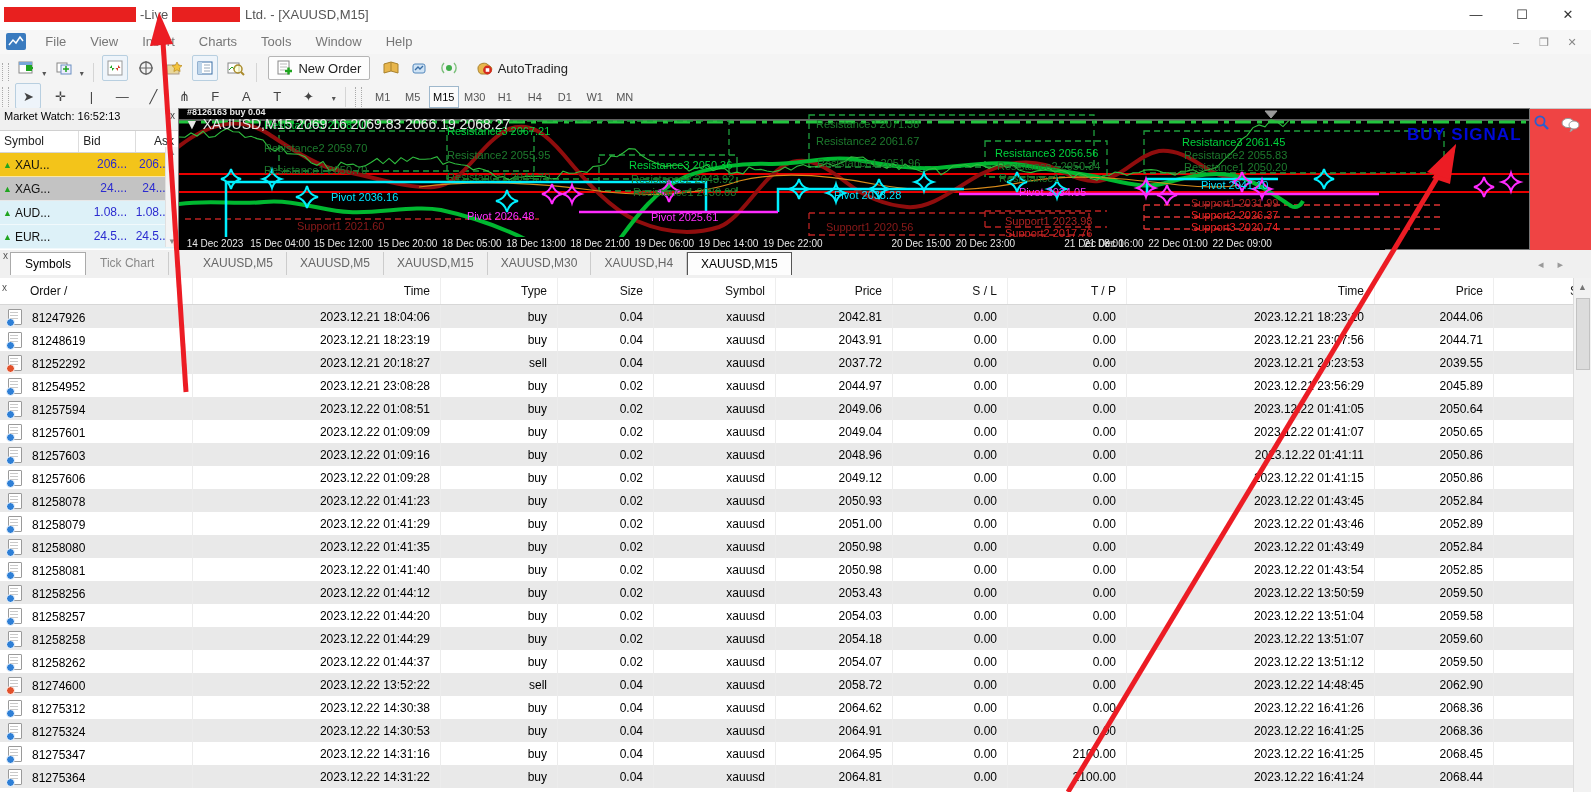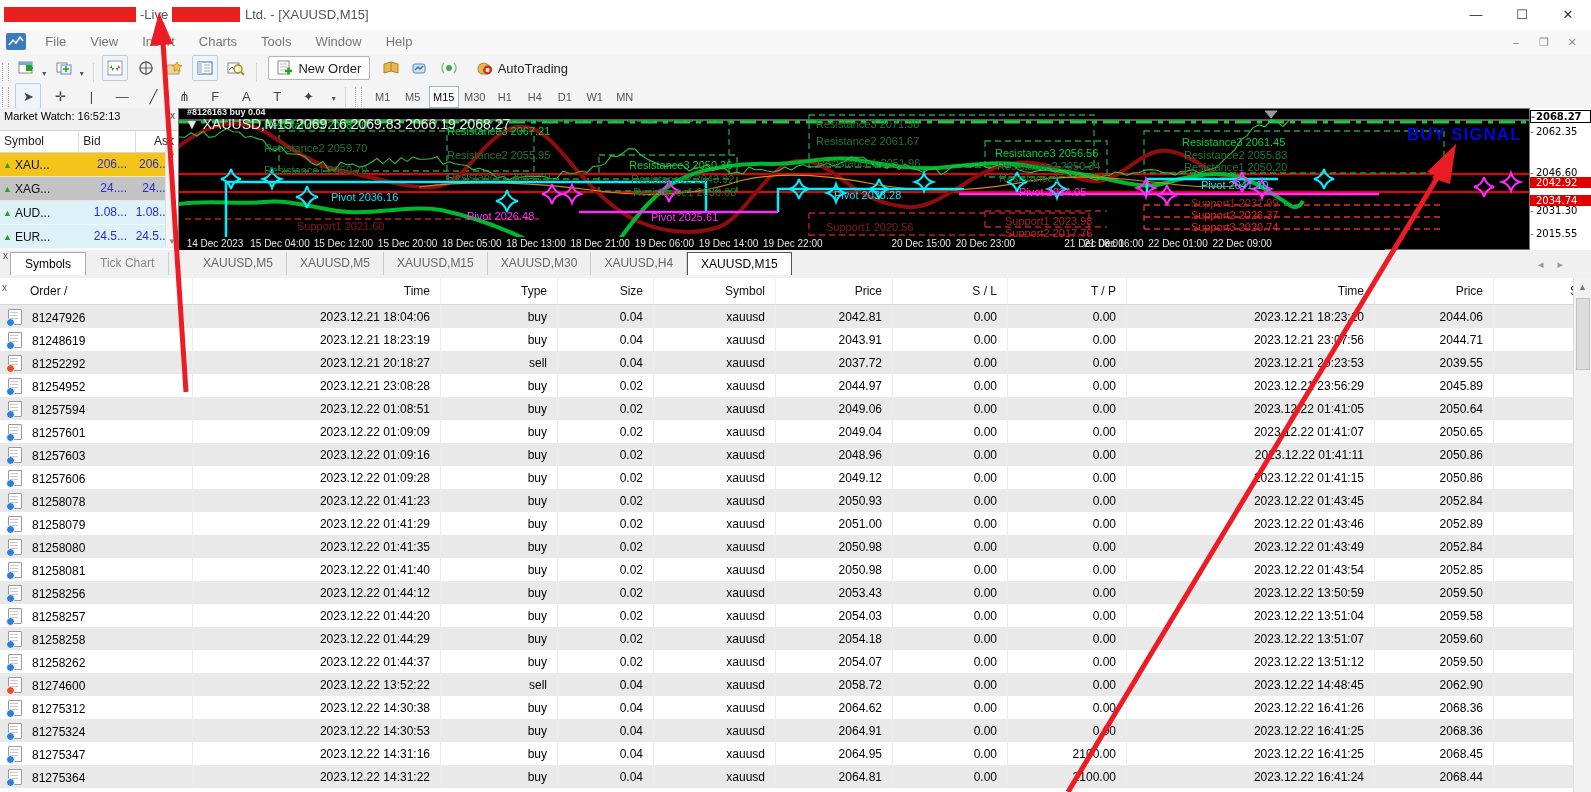--- a/index.html
+++ b/index.html
@@ -401,29 +401,20 @@
         <span class="xlab" style="left: 678px; margin-top: 16px;">20 Dec 07:00</span>
         <span class="xlab" style="left: 742.2px;">20 Dec 15:00</span>
         <span class="xlab" style="left: 806.4px;">20 Dec 23:00</span>
         <span class="xlab" style="left: 871px; margin-left: 44px;">21 Dec 08:00</span>
         <span class="xlab" style="left: 934.8px;">21 Dec 16:00</span>
         <span class="xlab" style="left: 999px;">22 Dec 01:00</span>
         <span class="xlab" style="left: 1063.2px;">22 Dec 09:00</span>
       </div>
   </div>
 
-  <div id="price-scale">
-      <span class="ps-val ps-current" style="top: 2px;">2068.27</span>
-      <span class="ps-val" style="top: 18px;">2062.35</span>
-      <span class="ps-val" style="top: 59px;">2046.60</span>
-      <span class="ps-val ps-marker" style="top: 69px;">2042.92</span>
-      <span class="ps-val ps-marker" style="top: 87px;">2034.74</span>
-      <span class="ps-val" style="top: 97px;">2031.30</span>
-      <span class="ps-val" style="top: 120px;">2015.55</span>
-    </div>
 
   <div id="tabs-row">
     <span id="terminal-x">x</span>
     <div id="mw-tabs">
         <div class="mw-tab active">Symbols</div>
         <div class="mw-tab">Tick Chart</div>
       </div>
     <div id="chart-tabs">
         <div class="chart-tab">XAUUSD,M5</div>
         <div class="chart-tab">XAUUSD,M5</div>

